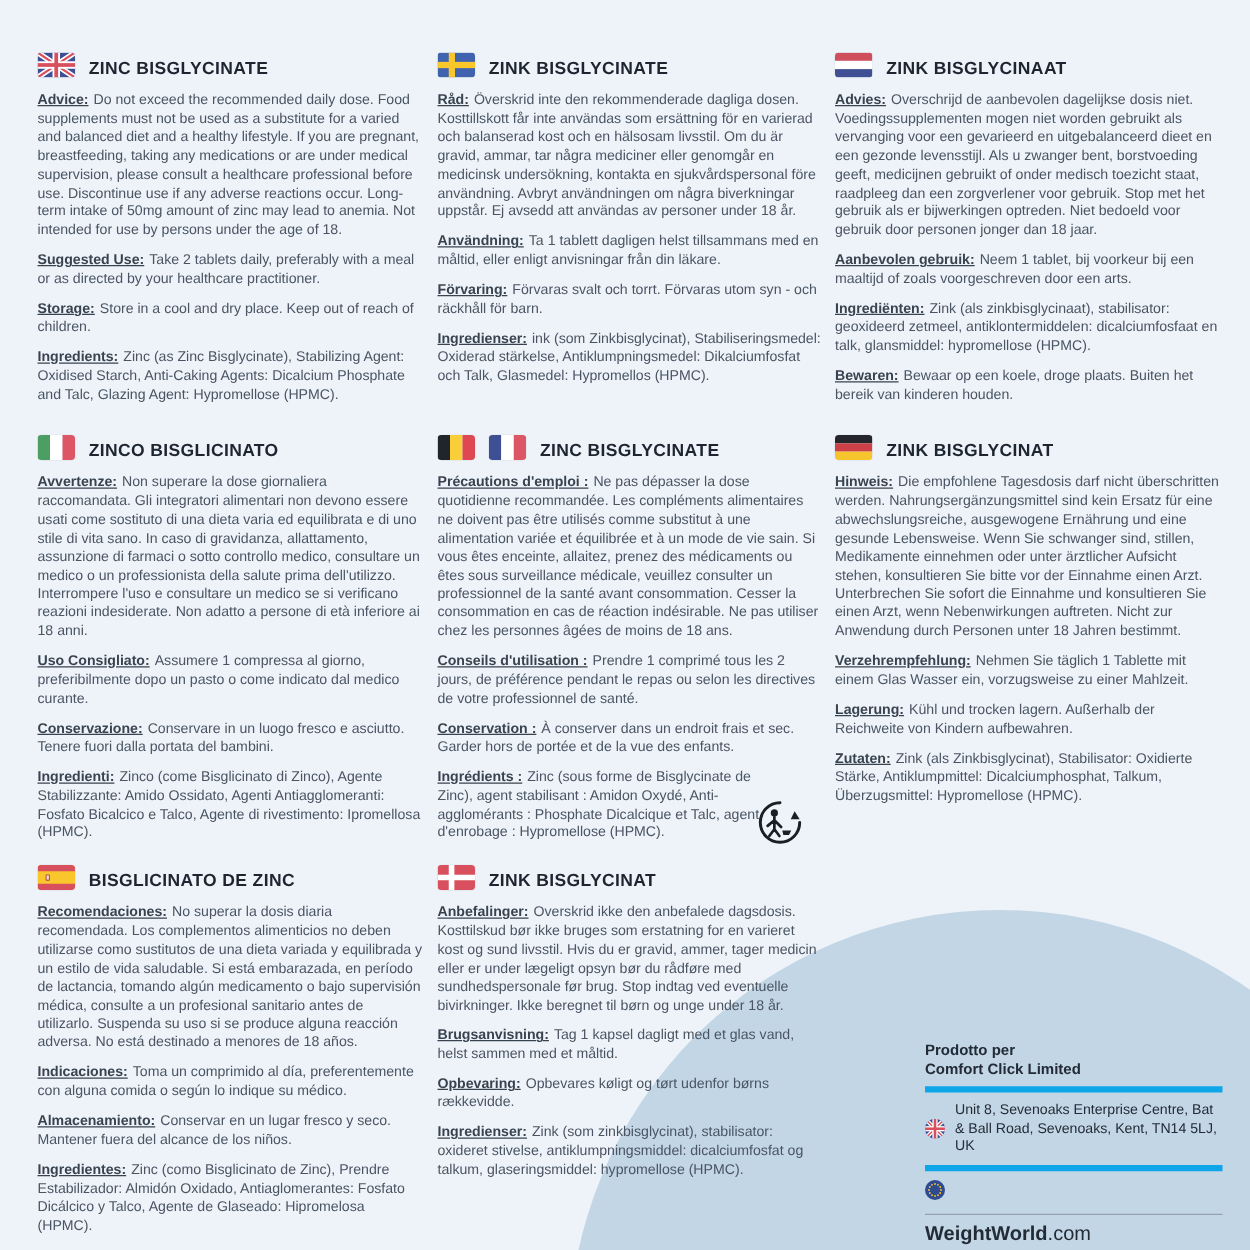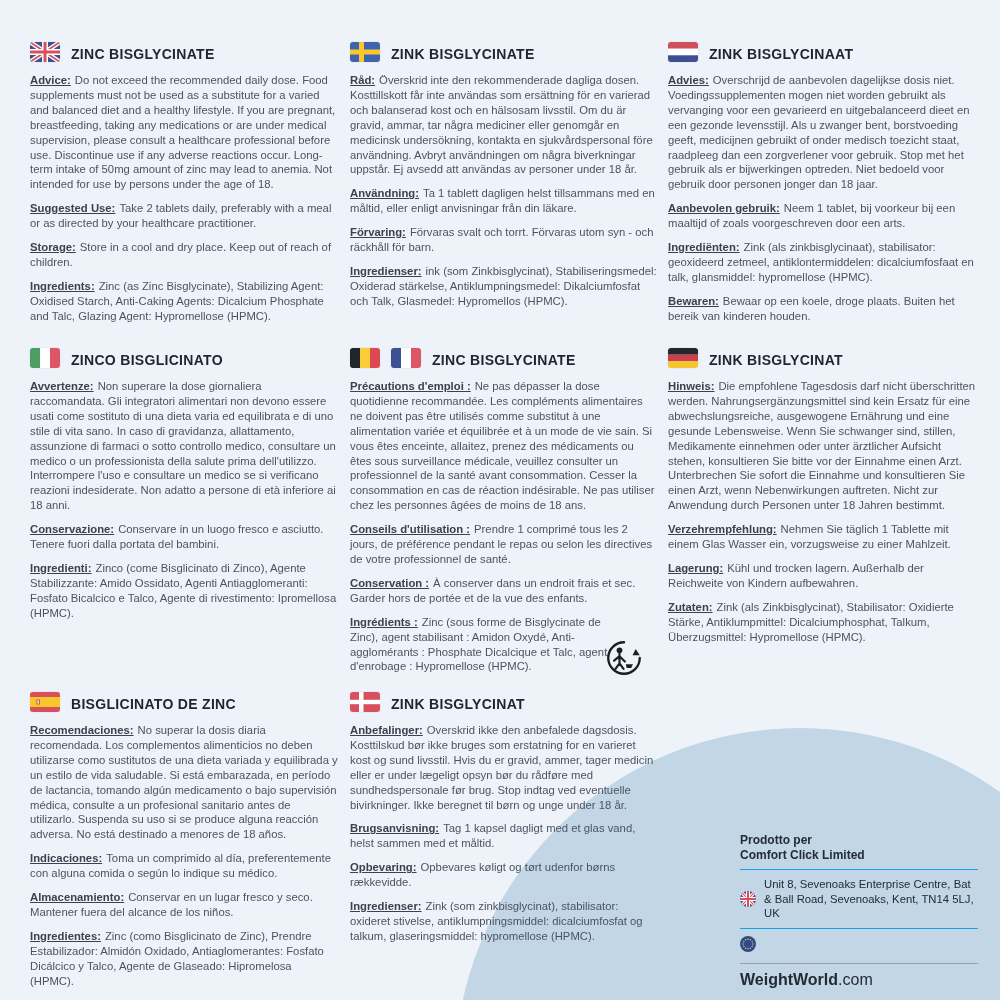--- a/index.html
+++ b/index.html
@@ -16,21 +16,21 @@
   .sec-head{display:flex;align-items:flex-end;gap:11px;margin-bottom:11px;}
   .flag{width:30px;height:20px;border-radius:3px;overflow:hidden;flex:none;display:block;box-shadow:0 0 0 0.5px rgba(0,0,0,0.06);}
   .flag svg{display:block;width:30px;height:20px;}
   .sec-title{font-size:14px;font-weight:bold;color:#1d2530;letter-spacing:.3px;white-space:nowrap;}
   .para{font-size:11.3px;line-height:1.32;color:#4a5462;margin:0 0 9px;}
   .plabel{font-weight:bold;color:#39434f;margin-right:4px;text-decoration:underline;}
   .triman{position:absolute;right:16px;top:292px;width:36px;height:36px;}
   .mfr{position:absolute;left:740px;top:833px;width:238px;z-index:2;color:#222b36;}
   .mfr-line1{font-size:12px;margin-bottom:1px;font-weight:bold;}
   .mfr-name{font-size:12px;font-weight:bold;margin-bottom:7px;}
-  .mfr-row{display:flex;gap:8px;align-items:center;border-top:1px solid #0ea5e9;padding:7px 0;font-size:11.3px;line-height:1.3;}
+  .mfr-row{display:flex;gap:8px;align-items:center;border-top:5px solid #0ea5e9;padding:7px 0;font-size:11.3px;line-height:1.3;}
   .roundel{width:16px;height:16px;flex:none;display:block;}
   .roundel svg{display:block;width:16px;height:16px;}
   .mfr-site{font-size:16px;margin-top:4px;border-top:1px solid #93a1b0;padding-top:7px;}
   .mfr-site b{font-weight:bold;}
 </style>
 </head>
 <body>
 
 <div class="bg-circle"></div>
 
@@ -94,20 +94,21 @@
     <span class="flag">
       <svg viewBox="0 0 30 20">
           <rect width="10" height="20" fill="#4d9e63"></rect>
           <rect x="10" width="10" height="20" fill="#ffffff"></rect>
           <rect x="20" width="10" height="20" fill="#dd5665"></rect>
         </svg>
     </span>
     <span class="sec-title">ZINCO BISGLICINATO</span>
   </div>
   <p class="para"><b class="plabel">Avvertenze:</b><span>Non superare la dose giornaliera raccomandata. Gli integratori alimentari non devono essere usati come sostituto di una dieta varia ed equilibrata e di uno stile di vita sano. In caso di gravidanza, allattamento, assunzione di farmaci o sotto controllo medico, consultare un medico o un professionista della salute prima dell'utilizzo. Interrompere l'uso e consultare un medico se si verificano reazioni indesiderate. Non adatto a persone di età inferiore ai 18 anni.</span></p>
+  <p class="para"><b class="plabel">Uso Consigliato:</b><span>Assumere 1 compressa al giorno, preferibilmente dopo un pasto o come indicato dal medico curante.</span></p>
   <p class="para"><b class="plabel">Conservazione:</b><span>Conservare in un luogo fresco e asciutto. Tenere fuori dalla portata del bambini.</span></p>
   <p class="para"><b class="plabel">Ingredienti:</b><span>Zinco (come Bisglicinato di Zinco), Agente Stabilizzante: Amido Ossidato, Agenti Antiagglomeranti: Fosfato Bicalcico e Talco, Agente di rivestimento: Ipromellosa (HPMC).</span></p>
 </section>
 
 <section class="sec" style="left:350px;top:348px;">
   <div class="sec-head">
     <span class="flag">
       <svg viewBox="0 0 30 20">
           <rect width="10" height="20" fill="#20242b"></rect>
           <rect x="10" width="10" height="20" fill="#f9ce39"></rect>

